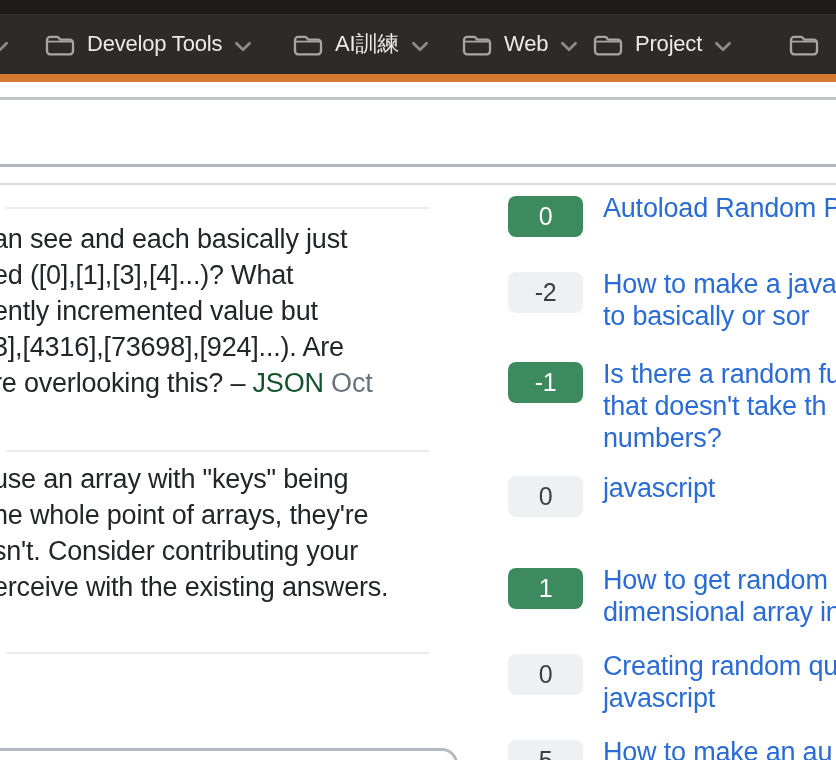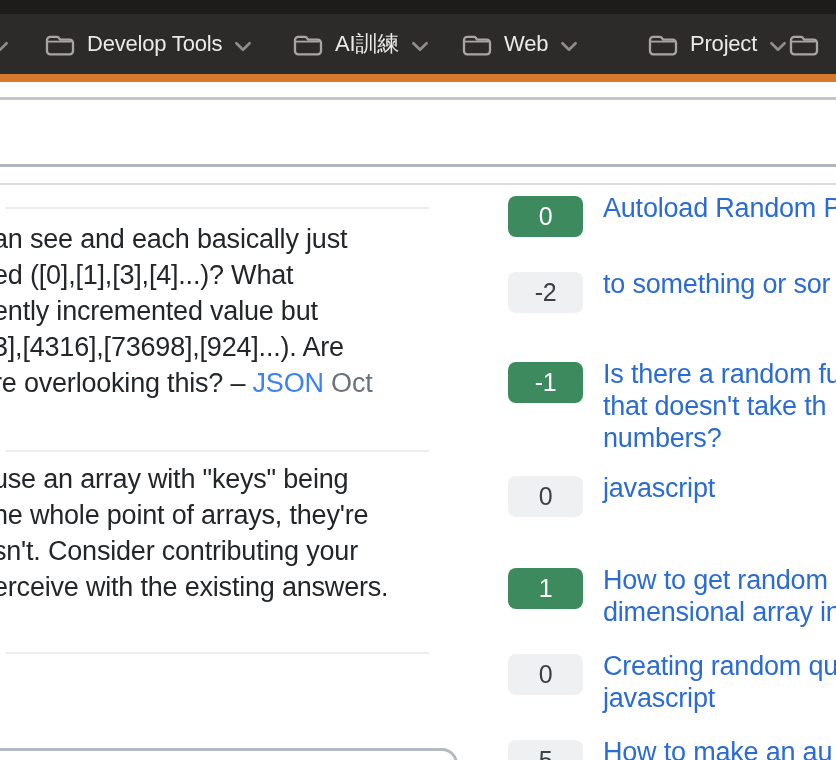--- a/index.html
+++ b/index.html
@@ -26,21 +26,21 @@
 
   
   .comment-divider { position:absolute; left:6px; width:423px; height:2px; background:#ebecee; }
   .cd-1 { top:207px; } .cd-2 { top:450px; } .cd-3 { top:652px; }
   .comment-body {
     position:absolute; left:-7px; width:470px;
     font-size:27px; line-height:36px; letter-spacing:-0.2px; color:#232629;
   }
   .c1 { top:221px; } .c2 { top:461px; }
   .comment-line { white-space:nowrap; }
-  .author-link { color:#3b82f6; text-decoration:none; cursor:pointer; }
+  .author-link { color:#14532d; text-decoration:none; cursor:pointer; }
   .comment-date { color:#6a737c; }
 
   .comment-input-box {
     position:absolute; left:-24px; top:748px; width:482px; height:70px;
     border:3px solid #b4bac2; border-radius:16px; background:#fff;
   }
 
   
   .rq-item { position:absolute; left:508px; display:flex; align-items:flex-start; gap:20px; }
   .rq-1 { top:192px; } .rq-2 { top:268px; } .rq-3 { top:358px; }
@@ -108,21 +108,21 @@
         </svg>
     </span>
     <span class="bm-label">Web</span>
     <span class="chev">
       <svg width="18" height="11" viewBox="0 0 16 10">
           <polyline points="2,2 8,8 14,2" fill="none" stroke="#908d89" stroke-width="2.4" stroke-linecap="round" stroke-linejoin="round"></polyline>
         </svg>
     </span>
   </div>
 
-  <div class="bm-item" style="left:647px;">
+  <div class="bm-item" style="left:592px;">
     <span class="folder-icon">
       <svg width="31" height="25" viewBox="0 0 31 25">
           <path d="M3 8 a3.2 3.2 0 0 1 3.2-3.2 h6.6 a2.2 2.2 0 0 1 1.7 .8 l1.7 2.1 h9.6 a3.2 3.2 0 0 1 3.2 3.2 v8.2 a3.2 3.2 0 0 1 -3.2 3.2 H6.2 A3.2 3.2 0 0 1 3 19.1 z" fill="none" stroke="#a9a6a1" stroke-width="2.3"></path>
           <line x1="3.4" y1="9.6" x2="27.6" y2="9.6" stroke="#a9a6a1" stroke-width="1.8"></line>
         </svg>
     </span>
     <span class="bm-label">Project</span>
     <span class="chev">
       <svg width="18" height="11" viewBox="0 0 16 10">
           <polyline points="2,2 8,8 14,2" fill="none" stroke="#908d89" stroke-width="2.4" stroke-linecap="round" stroke-linejoin="round"></polyline>
@@ -172,21 +172,22 @@
 <div class="rq-item rq-1">
   <div class="vote-badge badge-green">0</div>
   <div class="rq-title">
     <div class="comment-line">Autoload Random P</div>
   </div>
 </div>
 
 <div class="rq-item rq-2">
   <div class="vote-badge badge-gray">-2</div>
   <div class="rq-title">
-    <div class="comment-line">to something or sor</div>
+    <div class="comment-line">How to make a java</div>
+    <div class="comment-line">to basically or sor</div>
   </div>
 </div>
 
 <div class="rq-item rq-3">
   <div class="vote-badge badge-green">-1</div>
   <div class="rq-title">
     <div class="comment-line">Is there a random fu</div>
     <div class="comment-line">that doesn't take th</div>
     <div class="comment-line">numbers?</div>
   </div>

